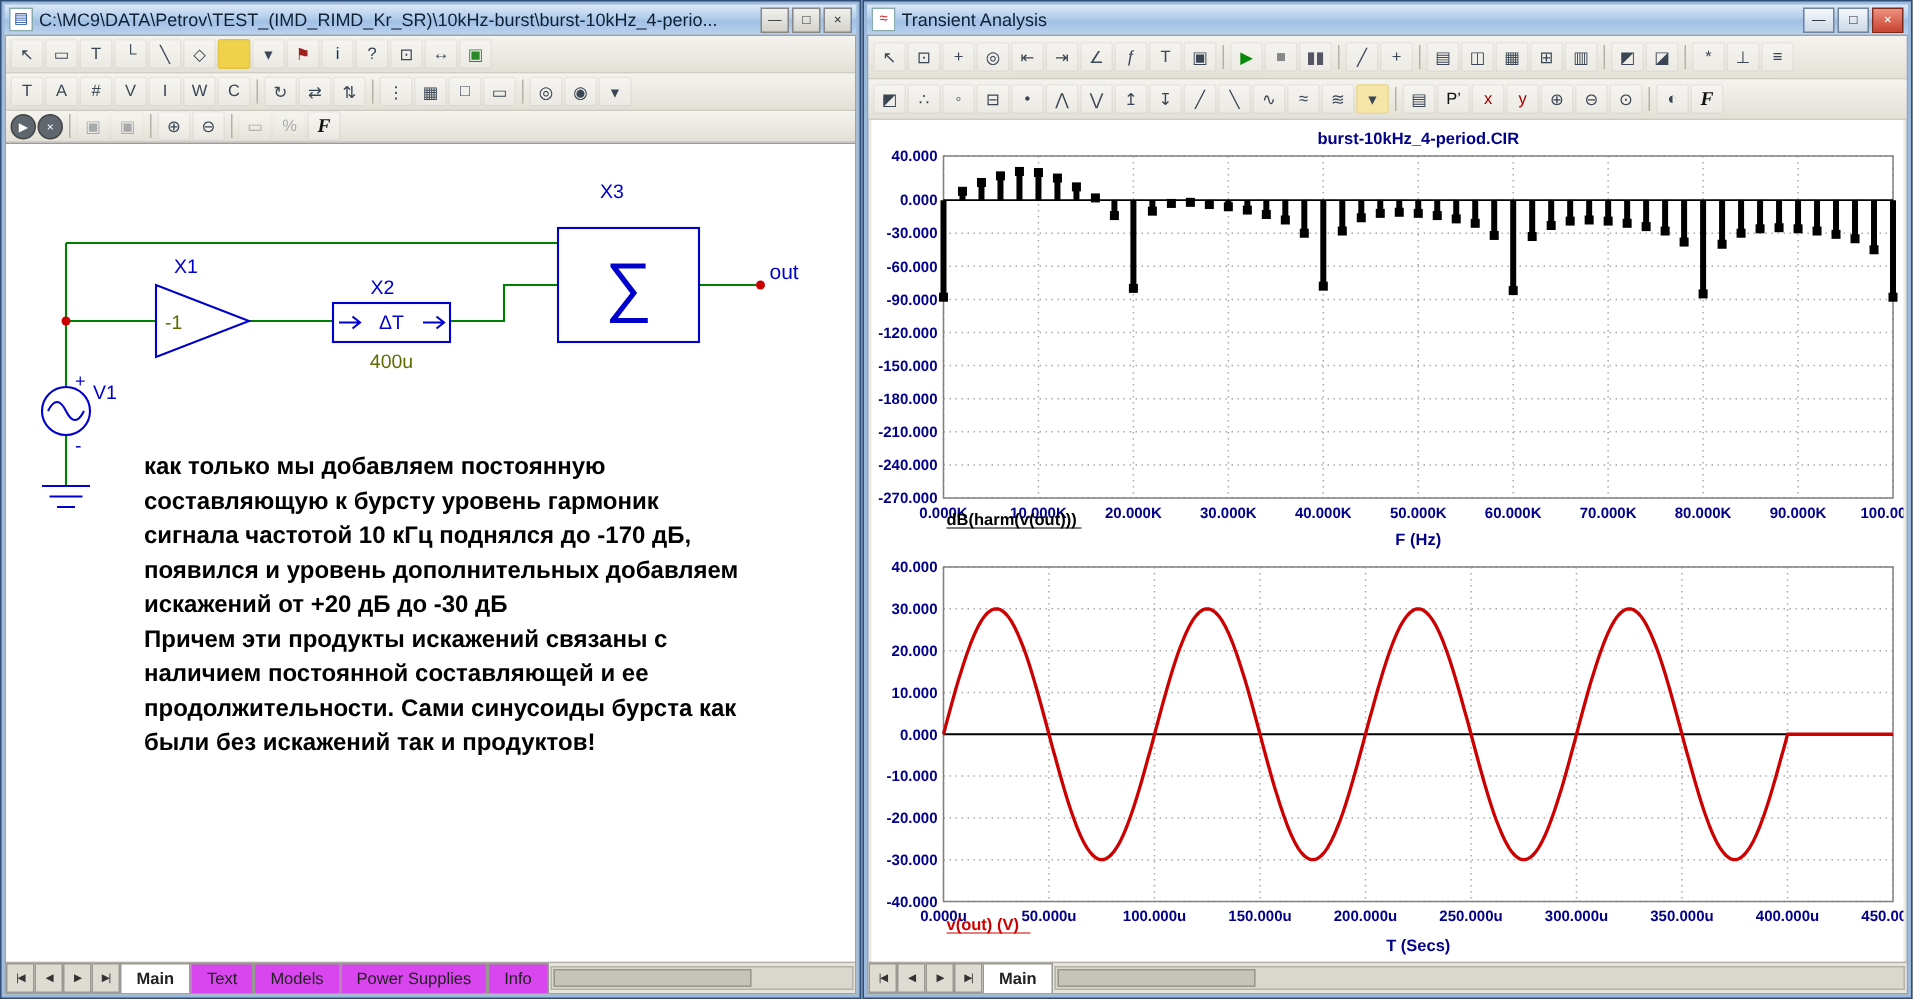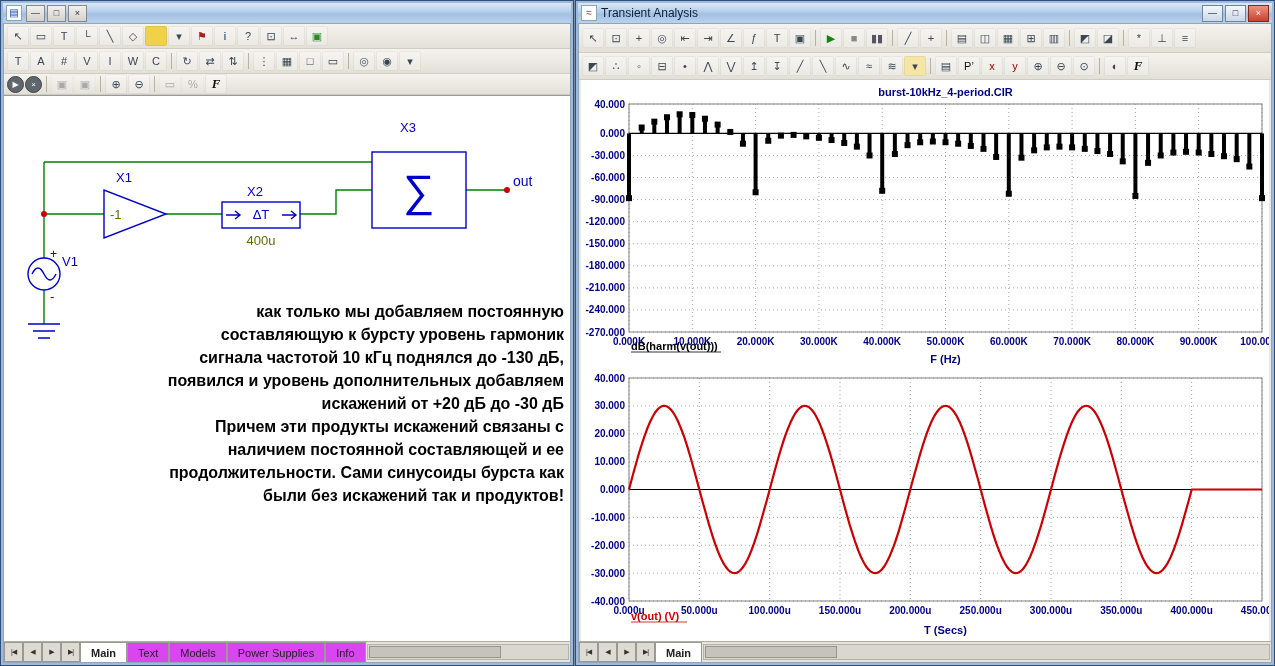--- a/index.html
+++ b/index.html
@@ -22,21 +22,21 @@
   .toolbar{display:flex;align-items:center;gap:1px;padding:1px 3px;border-bottom:1px solid #cfccc4;
     background:linear-gradient(#f5f3ee,#e3e0d7);flex:0 0 auto;}
   .toolbar.h24{height:22px}.toolbar.h28{height:26px}.toolbar.h26{height:24px}.toolbar.h20{height:18px}
   .tbtn{width:20px;height:18px;display:flex;align-items:center;justify-content:center;font-size:11px;color:#3a4654;
     border:1px solid rgba(0,0,0,0.06);border-radius:2px;background:rgba(255,255,255,0.25);}
   .tbtn.dim{opacity:.38}
   .tbtn.circ{width:15px;height:15px;border-radius:50%;background:#5e666e;color:#fff;font-size:8px;border:1px solid #444;}
   .tbtn.serif{font-family:"Liberation Serif",serif;font-style:italic;font-weight:bold;font-size:13px;color:#111;}
   .tsep{width:1px;height:16px;background:#b5b1a7;margin:0 3px;}
   .canvas{position:relative;flex:1;background:#fff;border-top:1px solid #9a9a9a;overflow:hidden;}
-  .annotation{position:absolute;left:92px;top:204px;width:468px;font-weight:bold;font-size:16px;line-height:23px;color:#000;text-align:right;}
+  .annotation{position:absolute;left:92px;top:204px;width:468px;font-weight:bold;font-size:16px;line-height:23px;color:#000;}
   .bottombar{flex:0 0 20px;display:flex;align-items:stretch;background:#e6e3da;border-top:1px solid #b0ada4;font-size:11px;}
   .navb{width:17px;display:flex;align-items:center;justify-content:center;font-size:7px;letter-spacing:-1px;
     border:1px solid #9a9a94;background:#dedbd2;color:#333;}
   .tab{padding:0 10px;display:flex;align-items:center;border:1px solid #9a9a94;border-bottom:none;background:#d946ef;color:#222;}
   .tab.active{background:#fff;font-weight:bold;text-align:center;}
   .hscroll{flex:1;background:#dad7ce;border:1px solid #b5b2a9;margin:2px 1px;position:relative;}
   .hthumb{position:absolute;left:1px;top:1px;bottom:1px;width:130px;background:#c6c3ba;border:1px solid #98958c;}
   .chart-area{position:relative;flex:1;background:#fff;margin:0 2px;overflow:hidden;font-weight:bold;}
   svg.chart{position:absolute;left:2px;overflow:visible;}
   #spectrum-svg{top:4px;}
@@ -45,20 +45,21 @@
   .cvalue{font-size:13px;fill:#5f6b00;}
 </style>
 </head>
 <body>
 
 <div class="desktop" data-name="desktop">
 
   <section class="window left" data-name="schematic-window">
     <header class="titlebar" data-name="schematic-titlebar">
       <span class="win-icon" data-name="schematic-window-icon">▤</span>
+      <span class="title-text" data-name="schematic-window-title">C:\MC9\DATA\Petrov\TEST_(IMD_RIMD_Kr_SR)\10kHz-burst\burst-10kHz_4-perio...</span>
       <span class="winbtns" data-name="schematic-window-controls">
           <span class="wb" data-name="minimize-window-button">—</span>
           <span class="wb" data-name="restore-window-button">□</span>
           <span class="wb" data-name="close-window-button">×</span>
         </span>
     </header>
     <div class="content" data-name="schematic-window-content">
       <div class="toolbar h24" data-name="schematic-toolbar-row1">
           <span class="tbtn" data-name="select-tool-button">↖</span>
           <span class="tbtn" data-name="component-mode-button">▭</span>
@@ -147,21 +148,21 @@
           <text x="396" y="36" class="clabel" data-name="x3-label">X3</text>
           <text x="415" y="110" text-anchor="middle" font-size="44" fill="#0000cc" data-name="sigma-symbol">∑</text>
           <text x="58" y="170" class="clabel" data-name="v1-label">V1</text>
           <text x="46" y="162" font-size="12" fill="#0000cc" data-name="v1-plus-sign">+</text>
           <text x="46" y="205" font-size="13" fill="#0000cc" data-name="v1-minus-sign">-</text>
           <text x="509" y="90" font-size="14" fill="#0000cc" data-name="out-node-label">out</text>
         </svg>
         <div class="annotation" data-name="annotation-text">
             <div data-name="annotation-line">как только мы добавляем постоянную</div>
             <div data-name="annotation-line">составляющую к бурсту уровень гармоник</div>
-            <div data-name="annotation-line">сигнала частотой 10 кГц поднялся до -130 дБ,</div>
+            <div data-name="annotation-line">сигнала частотой 10 кГц поднялся до -170 дБ,</div>
             <div data-name="annotation-line">появился и уровень дополнительных добавляем</div>
             <div data-name="annotation-line">искажений от +20 дБ до -30 дБ</div>
             <div data-name="annotation-line">Причем эти продукты искажений связаны с</div>
             <div data-name="annotation-line">наличием постоянной составляющей и ее</div>
             <div data-name="annotation-line">продолжительности. Сами синусоиды бурста как</div>
             <div data-name="annotation-line">были без искажений так и продуктов!</div>
           </div>
       </div>
 
       <footer class="bottombar" data-name="schematic-bottombar">

